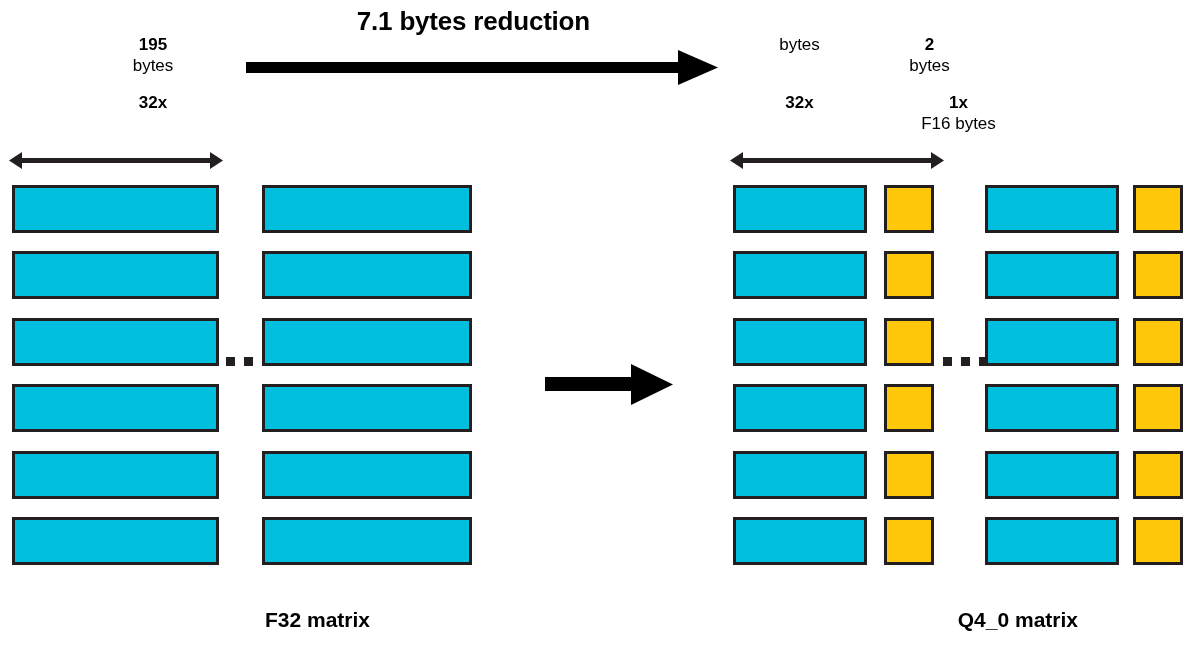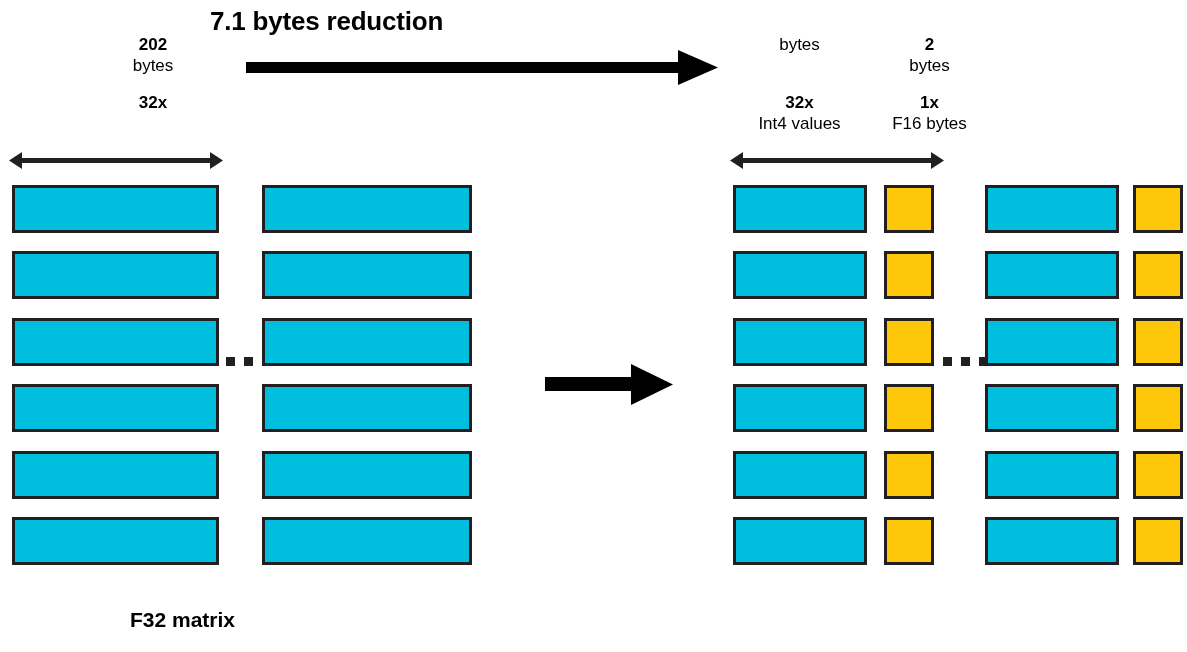--- a/index.html
+++ b/index.html
@@ -19,27 +19,27 @@
     overflow: hidden;
   }
   .abs { position: absolute; }
 
   
   .title {
     font-size: 26px;
     font-weight: bold;
     letter-spacing: -0.2px;
     white-space: nowrap;
-    text-align: left;
+    text-align: right;
   }
   .matrix-caption {
     font-size: 21px;
     font-weight: bold;
     white-space: nowrap;
-    text-align: left;
+    text-align: right;
   }
   .lbl-strong {
     font-size: 17px;
     font-weight: bold;
     white-space: nowrap;
     text-align: center;
     line-height: 21px;
   }
   .lbl-plain {
     font-size: 17px;
@@ -82,21 +82,21 @@
   <div class="abs title" style="left:210px; top:6px; width:380px;">7.1 bytes reduction</div>
 
   <div class="abs" style="left:240px; top:46px;">
     <svg width="480" height="44" viewBox="0 0 480 44">
       <rect x="6" y="16" width="440" height="11" fill="#000000"></rect>
       <polygon points="438,4 478,21.5 438,39" fill="#000000"></polygon>
     </svg>
   </div>
 
   <div class="abs label-stack" style="left:58px; top:34px; width:190px;">
-    <div class="lbl-strong">202</div>
+    <div class="lbl-strong">195</div>
     <div class="lbl-plain">bytes</div>
   </div>
 
   <div class="abs label-stack" style="left:58px; top:92px; width:190px;">
     <div class="lbl-strong">32x</div>
   </div>
 
   <div class="abs" style="left:8px; top:148px;">
     <svg width="216" height="26" viewBox="0 0 216 26">
       <rect x="12" y="10" width="192" height="5" fill="#231f20"></rect>
@@ -109,24 +109,23 @@
     <div class="lbl-plain">bytes</div>
   </div>
 
   <div class="abs label-stack" style="left:862px; top:34px; width:135px;">
     <div class="lbl-strong">2</div>
     <div class="lbl-plain">bytes</div>
   </div>
 
   <div class="abs label-stack" style="left:712px; top:92px; width:175px;">
     <div class="lbl-strong">32x</div>
-    <div class="lbl-plain">Int4 values</div>
-  </div>
-
-  <div class="abs label-stack" style="left:862px; top:92px; width:135px;">
+  </div>
+
+  <div class="abs label-stack" style="left:891px; top:92px; width:135px;">
     <div class="lbl-strong">1x</div>
     <div class="lbl-plain">F16 bytes</div>
   </div>
 
   <div class="abs" style="left:729px; top:148px;">
     <svg width="216" height="26" viewBox="0 0 216 26">
       <rect x="12" y="10" width="192" height="5" fill="#231f20"></rect>
       <polygon points="14,4 14,21 1,12.5" fill="#231f20"></polygon>
       <polygon points="202,4 202,21 215,12.5" fill="#231f20"></polygon>
     </svg>
@@ -196,14 +195,15 @@
   <div class="abs blk blk-yellow" style="left:1133px; top:384px; width:50px; height:48px;"></div>
 
   <div class="abs blk blk-cyan" style="left:985px; top:451px; width:134px; height:48px;"></div>
   <div class="abs blk blk-yellow" style="left:1133px; top:451px; width:50px; height:48px;"></div>
 
   <div class="abs blk blk-cyan" style="left:985px; top:517px; width:134px; height:48px;"></div>
   <div class="abs blk blk-yellow" style="left:1133px; top:517px; width:50px; height:48px;"></div>
 
   <div class="abs matrix-caption" style="left:130px; top:608px; width:240px;">F32 matrix</div>
 
+  <div class="abs matrix-caption" style="left:838px; top:608px; width:240px;">Q4_0 matrix</div>
 
 </div>
 
 </body></html>

